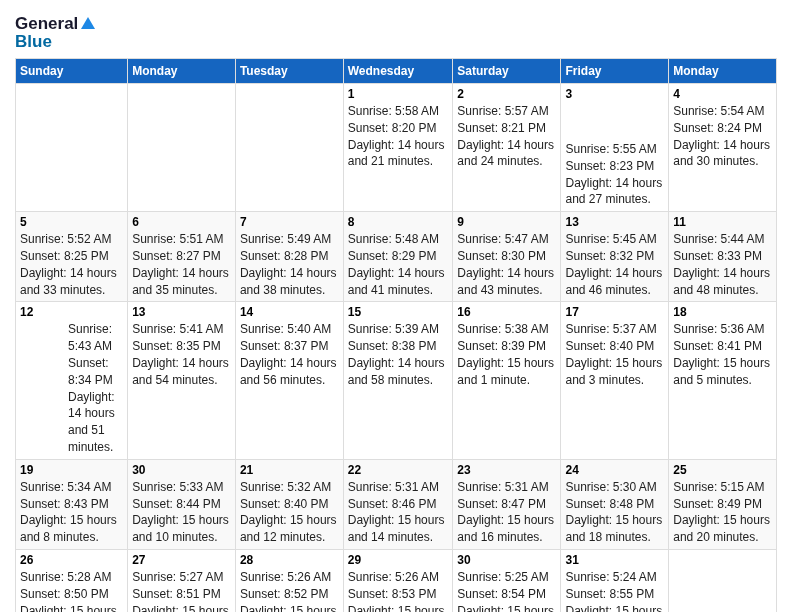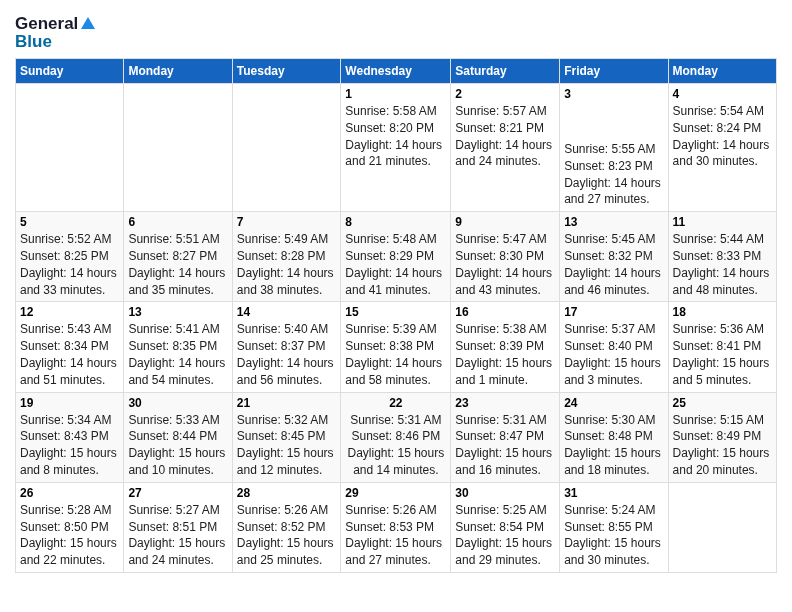--- a/index.html
+++ b/index.html
@@ -192,21 +192,21 @@
           <span class="date-num">11</span>
           <div class="cell-text" style="white-space: pre-line;">Sunrise: 5:44 AM
 Sunset: 8:33 PM
 Daylight: 14 hours
 and 48 minutes.</div>
         </td>
       </tr>
       <tr>
         <td style="height: 85px;">
           <span class="date-num">12</span>
-          <div class="cell-text" style="white-space: pre-line;">Sunrise: 5:43 AM
+          <div class="cell-text" style="white-space: pre-line; margin-left: 48px;">Sunrise: 5:43 AM
 Sunset: 8:34 PM
 Daylight: 14 hours
 and 51 minutes.</div>
         </td>
         <td style="height: 85px;">
           <span class="date-num">13</span>
           <div class="cell-text" style="white-space: pre-line;">Sunrise: 5:41 AM
 Sunset: 8:35 PM
 Daylight: 14 hours
 and 54 minutes.</div>
@@ -258,25 +258,25 @@
         <td style="height: 85px;">
           <span class="date-num">30</span>
           <div class="cell-text" style="white-space: pre-line;">Sunrise: 5:33 AM
 Sunset: 8:44 PM
 Daylight: 15 hours
 and 10 minutes.</div>
         </td>
         <td style="height: 85px;">
           <span class="date-num">21</span>
           <div class="cell-text" style="white-space: pre-line;">Sunrise: 5:32 AM
-Sunset: 8:45 PM
+Sunset: 8:40 PM
 Daylight: 15 hours
 and 12 minutes.</div>
         </td>
-        <td style="height: 85px; text-align: center;">
+        <td style="height: 85px;">
           <span class="date-num">22</span>
           <div class="cell-text" style="white-space: pre-line;">Sunrise: 5:31 AM
 Sunset: 8:46 PM
 Daylight: 15 hours
 and 14 minutes.</div>
         </td>
         <td style="height: 85px;">
           <span class="date-num">23</span>
           <div class="cell-text" style="white-space: pre-line;">Sunrise: 5:31 AM
 Sunset: 8:47 PM

